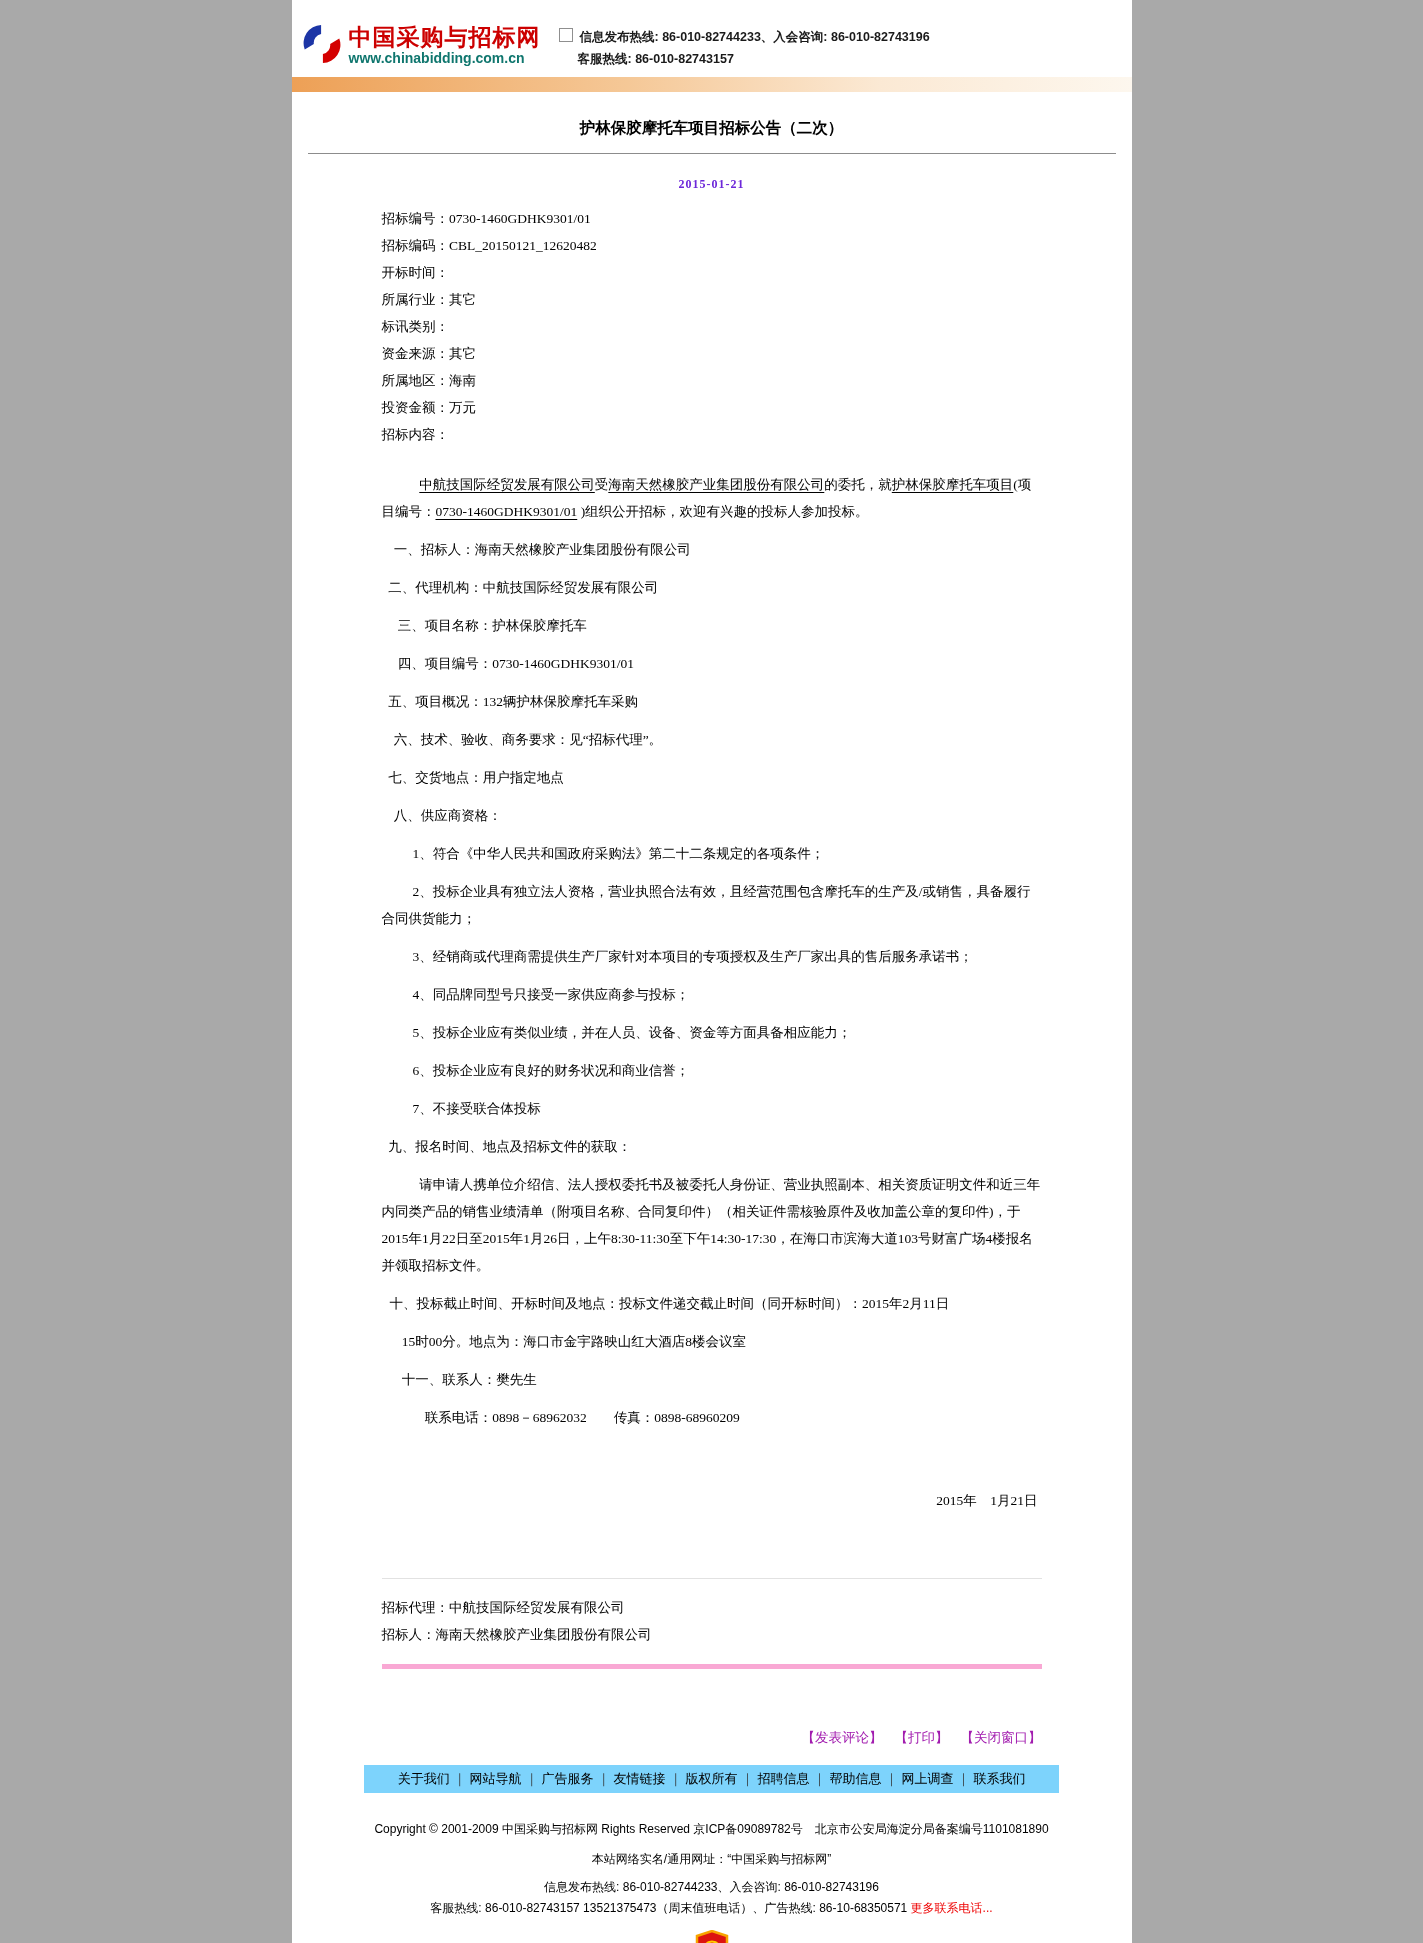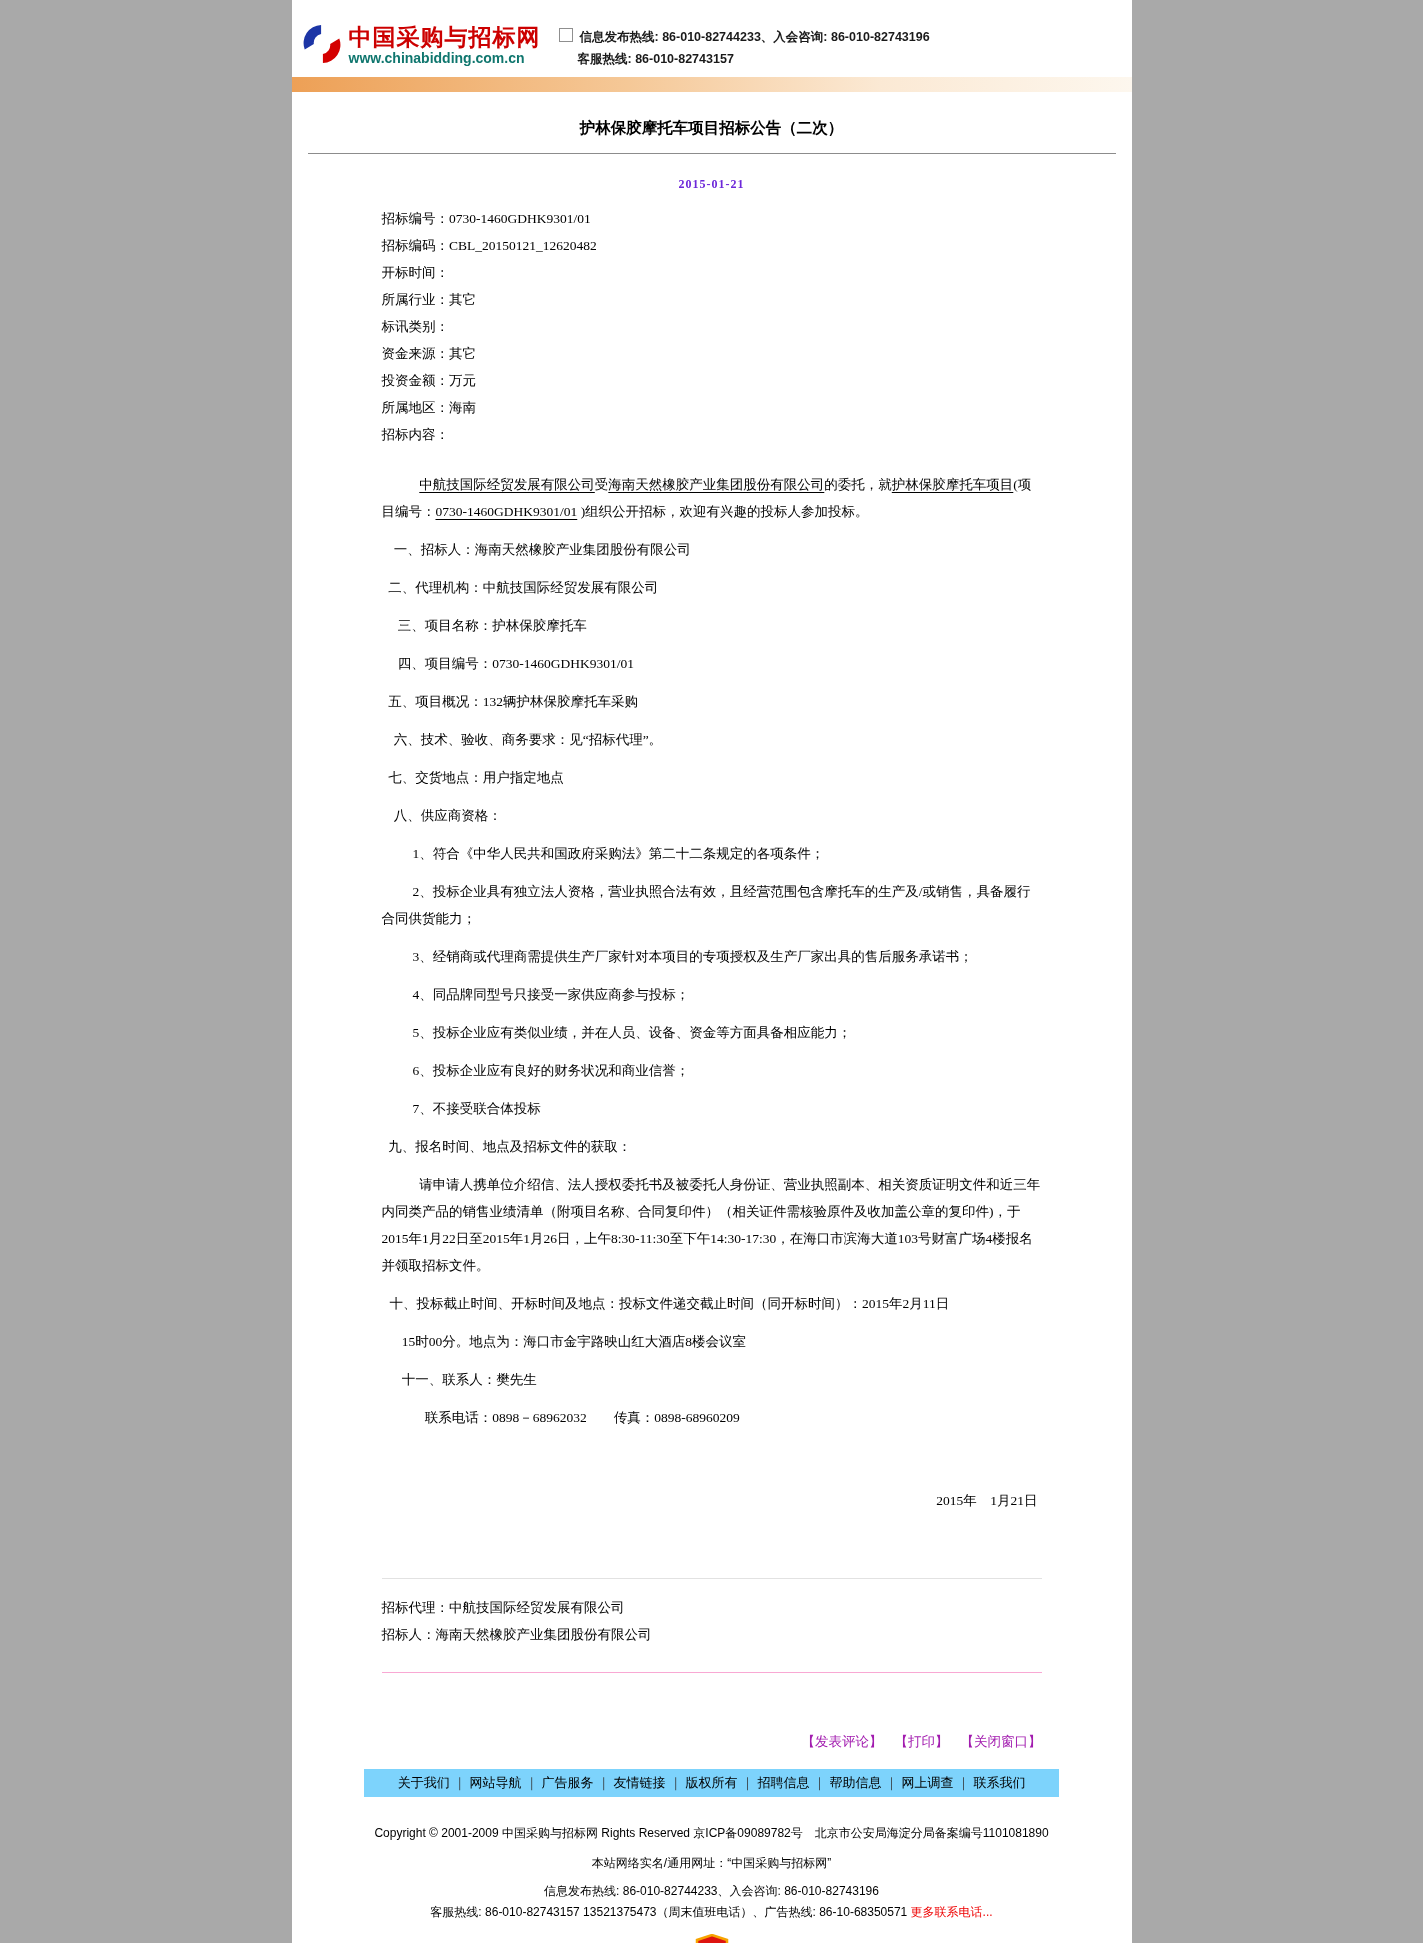--- a/index.html
+++ b/index.html
@@ -33,21 +33,21 @@
   .title-rule { border:0; border-top:1px solid #8c8c8c; margin:14px 0 0 0; }
   .doc-date { text-align:center; color:#6d28d9; font-weight:bold; font-size:12px; margin-top:23px; letter-spacing:1px; }
   .doc-body { padding:0 90px; font-size:13.5px; }
   .field-list { margin-top:13px; }
   .field-row { line-height:27px; }
   .intro { margin:23px 0 0 0; line-height:27px; text-indent:2.8em; }
   .u { text-decoration:underline; text-underline-offset:3px; }
   .paragraph-list { margin-top:6px; }
   .doc-p { line-height:27px; margin:11px 0; }
   .sign-date { text-align:right; line-height:27px; margin-top:56px; padding-right:4px; }
-  .signature { margin-top:64px; border-top:1px solid #e2e2e2; border-bottom:1px solid #f9a8d4; padding:15px 0 24px 0; }
+  .signature { margin-top:64px; border-top:1px solid #e2e2e2; border-bottom:5px solid #f9a8d4; padding:15px 0 16px 0; }
   .signature-line { line-height:27px; }
   
   .actions { text-align:right; margin-top:60px; padding:0 90px; font-size:13.5px; font-family:"Liberation Serif", serif; }
   .action-link { color:#a21caf; text-decoration:none; margin-left:12px; }
   .footer-nav { background:#7dd3fc; width:695px; margin:18px auto 0 auto; text-align:center; padding:5px 0; font-size:13px; white-space:nowrap; }
   .nav-link { color:#000; text-decoration:none; }
   .nav-sep { color:#333; }
   .footer-lines { text-align:center; font-size:12px; }
   .copyright { margin-top:28px; }
   .realname { margin-top:13px; }
@@ -93,22 +93,22 @@
     <div class="doc-date">2015-01-21</div>
 
     <div class="doc-body">
       <div class="field-list">
           <div class="field-row"><span>招标编号：</span><span>0730-1460GDHK9301/01</span></div>
           <div class="field-row"><span>招标编码：</span><span>CBL_20150121_12620482</span></div>
           <div class="field-row"><span>开标时间：</span><span></span></div>
           <div class="field-row"><span>所属行业：</span><span>其它</span></div>
           <div class="field-row"><span>标讯类别：</span><span></span></div>
           <div class="field-row"><span>资金来源：</span><span>其它</span></div>
+          <div class="field-row"><span>所属地区：</span><span>海南</span></div>
           <div class="field-row"><span>投资金额：</span><span>万元</span></div>
-          <div class="field-row"><span>所属地区：</span><span>海南</span></div>
           <div class="field-row"><span>招标内容：</span><span></span></div>
         </div>
 
       <p class="intro"><span class="u">中航技国际经贸发展有限公司</span><span>受</span><span class="u">海南天然橡胶产业集团股份有限公司</span><span>的委托，就</span><span class="u">护林保胶摩托车项目</span><span>(项目编号：</span><span class="u">0730-1460GDHK9301/01</span><span> )组织公开招标，欢迎有兴趣的投标人参加投标。</span></p>
 
       <div class="paragraph-list">
           <p class="doc-p" style="text-indent: 0.9em;">一、招标人：海南天然橡胶产业集团股份有限公司</p>
           <p class="doc-p" style="text-indent: 0.5em;">二、代理机构：中航技国际经贸发展有限公司</p>
           <p class="doc-p" style="text-indent: 1.2em;">三、项目名称：护林保胶摩托车</p>
           <p class="doc-p" style="text-indent: 1.2em;">四、项目编号：0730-1460GDHK9301/01</p>

